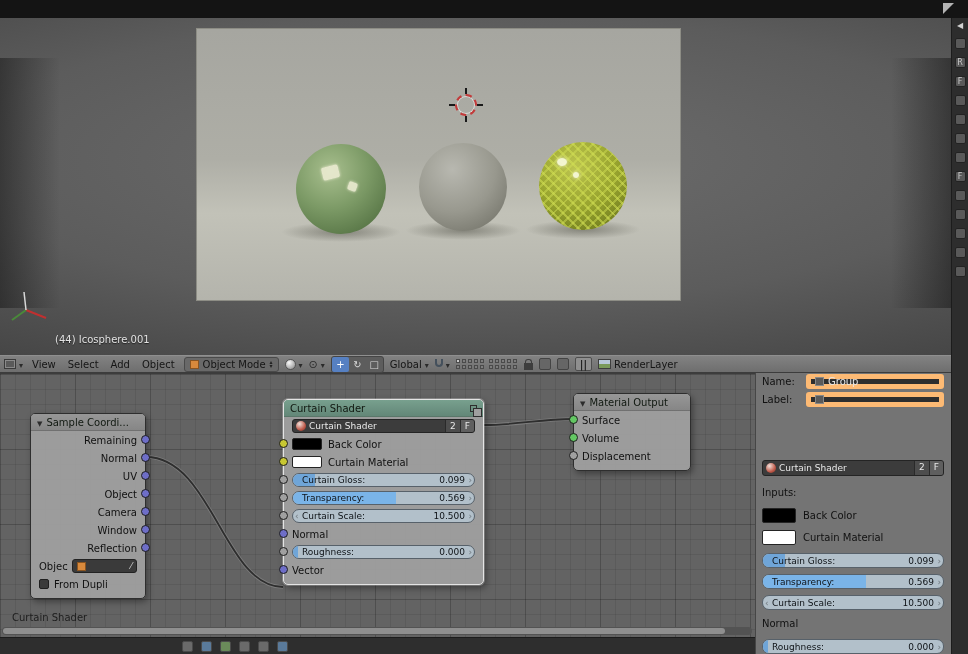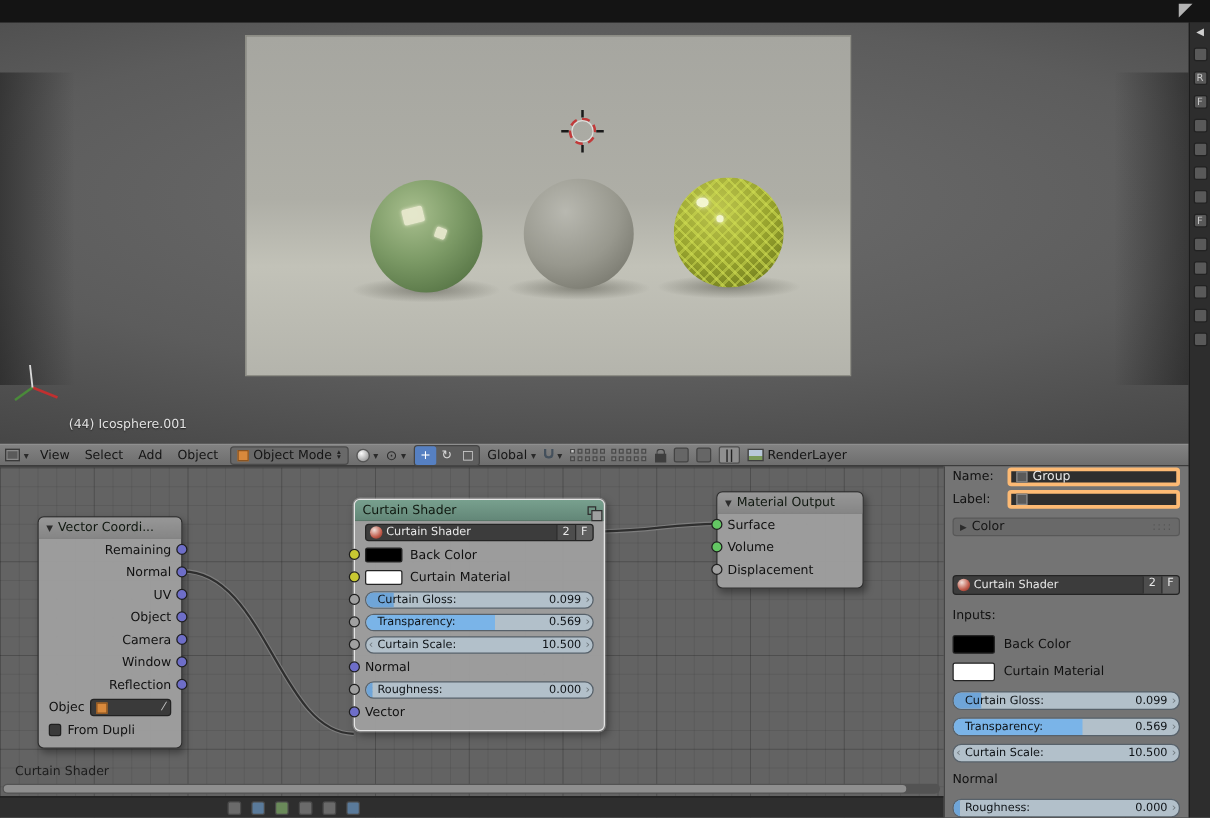--- a/index.html
+++ b/index.html
@@ -175,21 +175,21 @@
     background:#2e2e2e; border-top:1px solid #1c1c1c; display:flex; align-items:center;
     gap:8px; padding-left:182px; z-index:4; }
   .f-ico { width:11px; height:11px; border-radius:2px; border:1px solid #4a4a4a; background:#6a6a6a; }
   .f-ico.b { background:#5a7a9a; } .f-ico.g { background:#6a8a5a; }
 
   
   .n-panel { position:absolute; left:755px; top:373px; width:196px; height:281px;
     background:#747474; border-left:1px solid #464646; z-index:6; overflow:hidden; }
   .np-row { position:absolute; left:6px; right:7px; display:flex; align-items:center; }
   .np-label { width:44px; }
-  .np-field { flex:1; height:15px; background:#2e2e2e; border:3px solid #fdba74;
+  .np-field { flex:1; height:15px; background:#2e2e2e; border:5px solid #fdba74;
     border-radius:3px; color:#e6e6e6; display:flex; align-items:center; gap:4px; padding:0 4px; }
   .np-field .f-mini { width:9px; height:9px; background:#5a5a5a; border:1px solid #888; }
   .np-header { height:15px; line-height:14px; background:#696969; border:1px solid #585858;
     border-radius:3px; padding:0 5px; flex:1; display:flex; align-items:center; gap:4px; color:#151515; }
   .tri-right::before { content:"▶"; font-size:7px; color:#2c2c2c; }
   .grip { margin-left:auto; color:#565656; font-size:9px; letter-spacing:1px; }
   .np-swatch { width:34px; height:15px; border:1px solid #242424; border-radius:2px; margin-right:7px; }
   .np-row .slider { height:15px; }
 
   
@@ -330,21 +330,21 @@
     <svg class="wires" width="952" height="281" viewBox="0 0 952 281">
       <path d="M146,83 C 212,83 224,213 283,213" fill="none" stroke="#7d7d7d" stroke-width="3.5"></path>
       <path d="M146,83 C 212,83 224,213 283,213" fill="none" stroke="#2e2e2e" stroke-width="1.8"></path>
       <path d="M484,51 C 518,51 540,45 573,45" fill="none" stroke="#7d7d7d" stroke-width="3.5"></path>
       <path d="M484,51 C 518,51 540,45 573,45" fill="none" stroke="#2e2e2e" stroke-width="1.8"></path>
     </svg>
 
     <div class="node node-tex">
       <div class="node-header hdr-gray">
         <span class="tri-down"></span>
-        <span>Vector Coordi...</span>
+        <span>Sample Coordi...</span>
       </div>
       <div class="nrow right">
         <span>Remaining</span>
         <span class="socket out sk-vec"></span>
       </div>
       <div class="nrow right">
         <span>Normal</span>
         <span class="socket out sk-vec"></span>
       </div>
       <div class="nrow right">
@@ -491,27 +491,20 @@
         <span>Group</span>
       </span>
     </div>
     <div class="np-row" style="top:19px;">
       <span class="np-label">Label:</span>
       <span class="np-field">
         <span class="f-mini"></span>
         <span></span>
       </span>
     </div>
-    <div class="np-row" style="top:41px;">
-      <span class="np-header">
-        <span class="tri-right"></span>
-        <span>Color</span>
-        <span class="grip">::::</span>
-      </span>
-    </div>
     <div class="np-row" style="top:87px;">
       <span class="mat-select" style="height:16px;">
         <span class="mat-ball"></span>
         <span class="mat-name">Curtain Shader</span>
         <span class="mat-users">2</span>
         <span class="mat-fake">F</span>
       </span>
     </div>
     <div class="np-row" style="top:114px;">
       <span>Inputs:</span>

